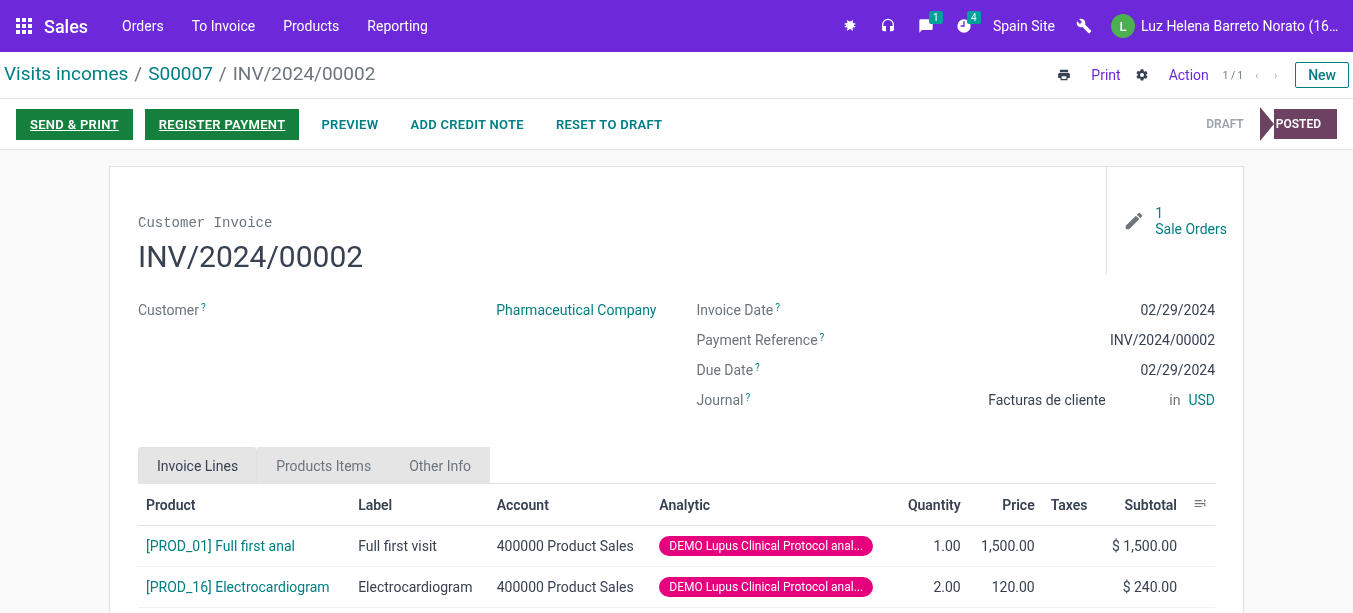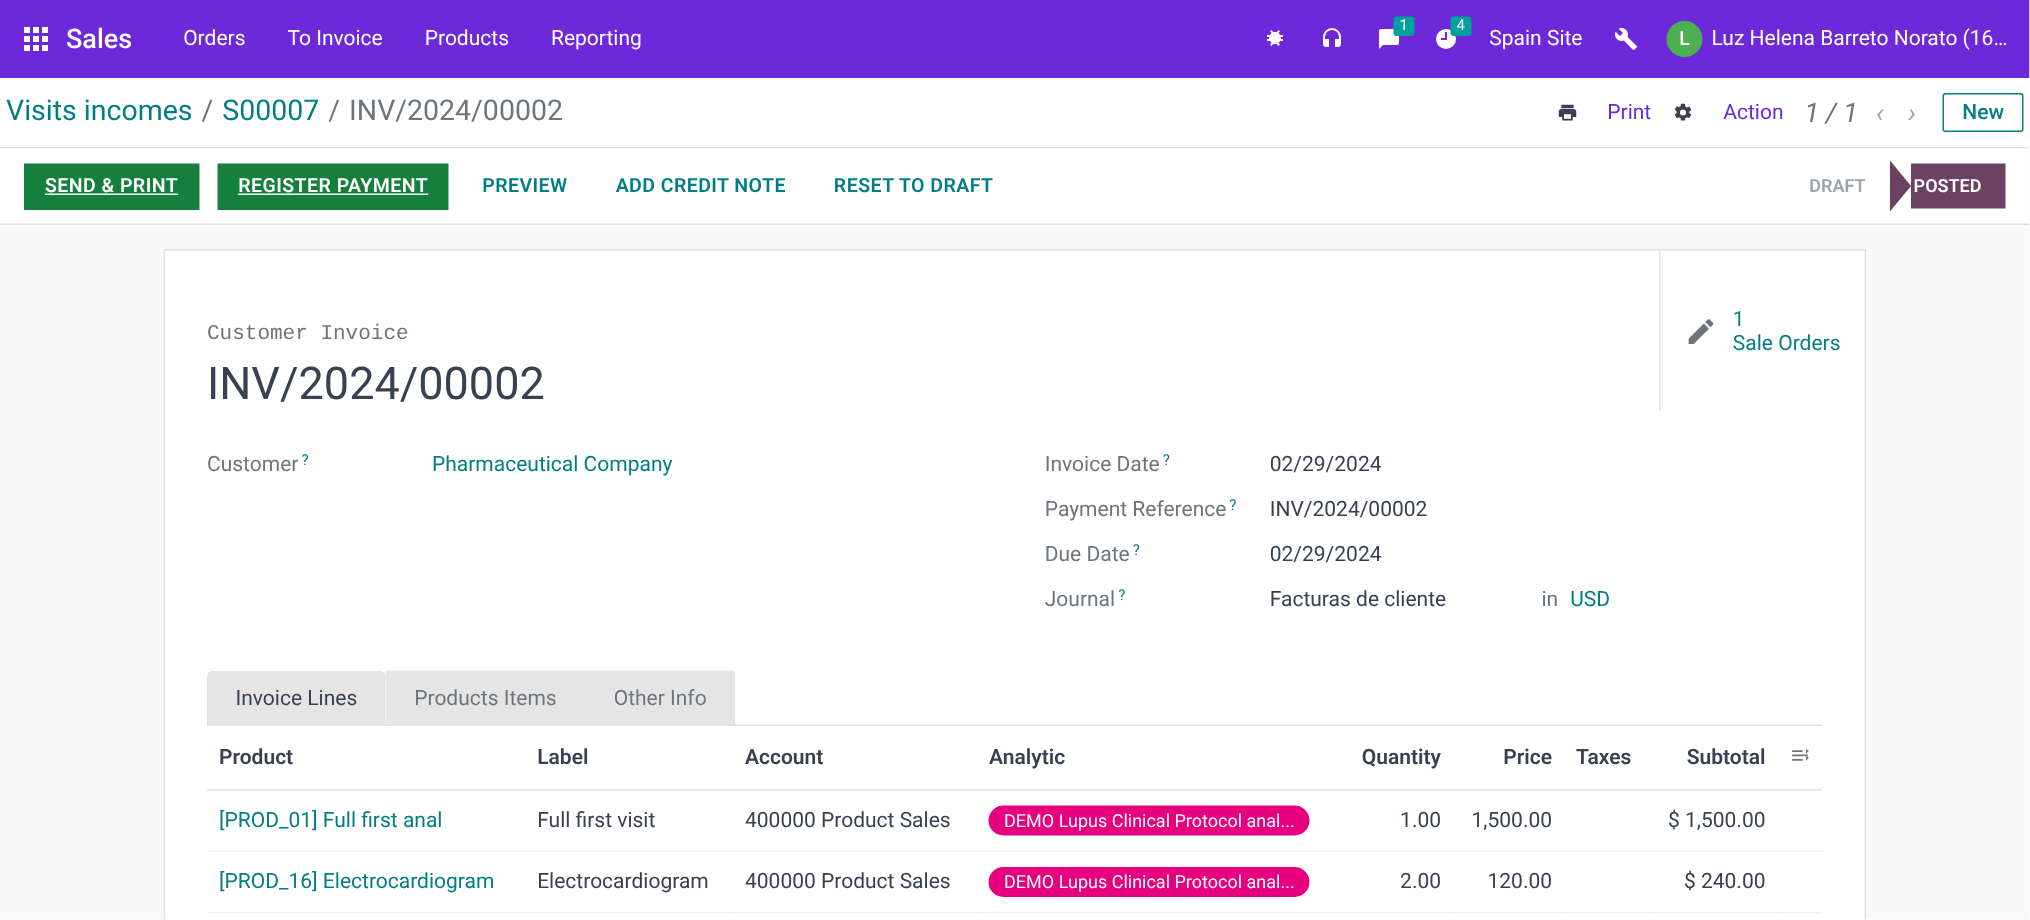--- a/index.html
+++ b/index.html
@@ -17,21 +17,21 @@
 .topbar .user { display:flex; align-items:center; gap:6px; margin-left:8px; cursor:pointer; }
 .topbar .avatar { width:24px; height:24px; border-radius:50%; background:#4caf50; display:flex; align-items:center; justify-content:center; color:#fff; font-weight:500; font-size:13px; }
 .topbar .username { color:#fff; font-size:14px; max-width:200px; overflow:hidden; text-overflow:ellipsis; white-space:nowrap; }
 .subheader { background:#fff; border-bottom:1px solid #dee2e6; padding:10px 4px; display:flex; align-items:flex-start; }
 .breadcrumb { font-size:19px; color:#6c757d; display:flex; align-items:center; gap:6px; }
 .breadcrumb a { color:#017e84; text-decoration:none; cursor:pointer; }
 .breadcrumb .current { color:#6c757d; }
 .subheader .spacer { flex:1; }
 .subheader .actions { display:flex; align-items:center; gap:14px; }
 .subheader .hb { display:flex; align-items:center; gap:20px; cursor:pointer; color:#6d28d9; font-size:14px; }
-.subheader .pager { color:#6c757d; font-size:18px; display:flex; align-items:center; gap:8px;font-style:italic; }
+.subheader .pager { color:#6c757d; font-size:10px; display:flex; align-items:center; gap:8px; }
 .subheader .pager-btn { color:#9ca3af; cursor:pointer; padding:0 4px; }
 .btn-new { border:1px solid #017e84; color:#017e84; background:#fff; padding:4px 12px; font-size:14px; cursor:pointer; font-weight:500; border-radius:2px; }
 .actionbar { background:#fff; border-bottom:1px solid #dee2e6; padding:8px 16px; display:flex; align-items:center; gap:12px; }
 .btn-primary { background:#15803d; color:#fff; border:none; padding:8px 14px; font-size:13px; font-weight:600; cursor:pointer; letter-spacing:0.3px;text-decoration:underline; }
 .btn-link { background:none; border:none; color:#017e84; padding:8px 10px; font-size:13px; font-weight:600; cursor:pointer; letter-spacing:0.3px; }
 .statusbar { margin-left:auto; display:flex; align-items:center; }
 .status-pill { padding:8px 16px; font-size:12px; font-weight:600; color:#9ca3af; position:relative; }
 .status-pill.active { background:#6d4161; color:#fff; }
 .status-arrow { width:0; height:0; border-top:17px solid transparent; border-bottom:17px solid transparent; border-left:14px solid #fff; margin-right:-14px; z-index:1; position:relative; }
 .status-arrow.a2 { border-left-color:#6d4161; border-top:17px solid #fff; border-bottom:17px solid #fff; width:0px;}
@@ -43,21 +43,21 @@
 .stat-btn svg { fill:#6c757d; }
 .stat-btn .num { color:#017e84; font-size:14px; }
 .stat-btn .lbl { color:#017e84; font-size:14px; }
 .invoice-label { color:#6c757d; font-size:14px; margin-top:24px;font-family:Liberation Mono, monospace; }
 .invoice-title { font-size:30px; color:#374151; margin-top:8px; }
 .fields { display:flex; margin-top:28px; gap:40px; }
 .fcol { flex:1; }
 .frow { display:flex; margin-bottom:14px; font-size:14px; }
 .flabel { width:150px; color:#6c757d; position:relative; }
 .flabel .q { color:#017e84; font-size:10px; position:relative; top:-4px; margin-left:2px; }
-.fval { flex:1; }
+.fval { flex:1;text-align:right; }
 .fval a { color:#017e84; text-decoration:none; }
 .fval.link { color:#017e84; }
 .journal-row .fval { color:#374151; }
 .in-usd { display:inline; margin-left:60px;}
 .in-usd .in { color:#6c757d; }
 .in-usd .usd { color:#017e84; margin-left:8px; }
 .tabs { display:flex; border-bottom:1px solid #dee2e6; margin-top:24px; }
 .tab { padding:10px 18px; font-size:14px; color:#6c757d; cursor:pointer; border:1px solid transparent; border-bottom:none; position:relative; top:1px; background:#e5e5e5; }
 .tab.active { border-color:#dee2e6; border-radius:4px 4px 0 0; color:#374151; }
 .table { width:100%; border-collapse:collapse; margin-top:0px; }

